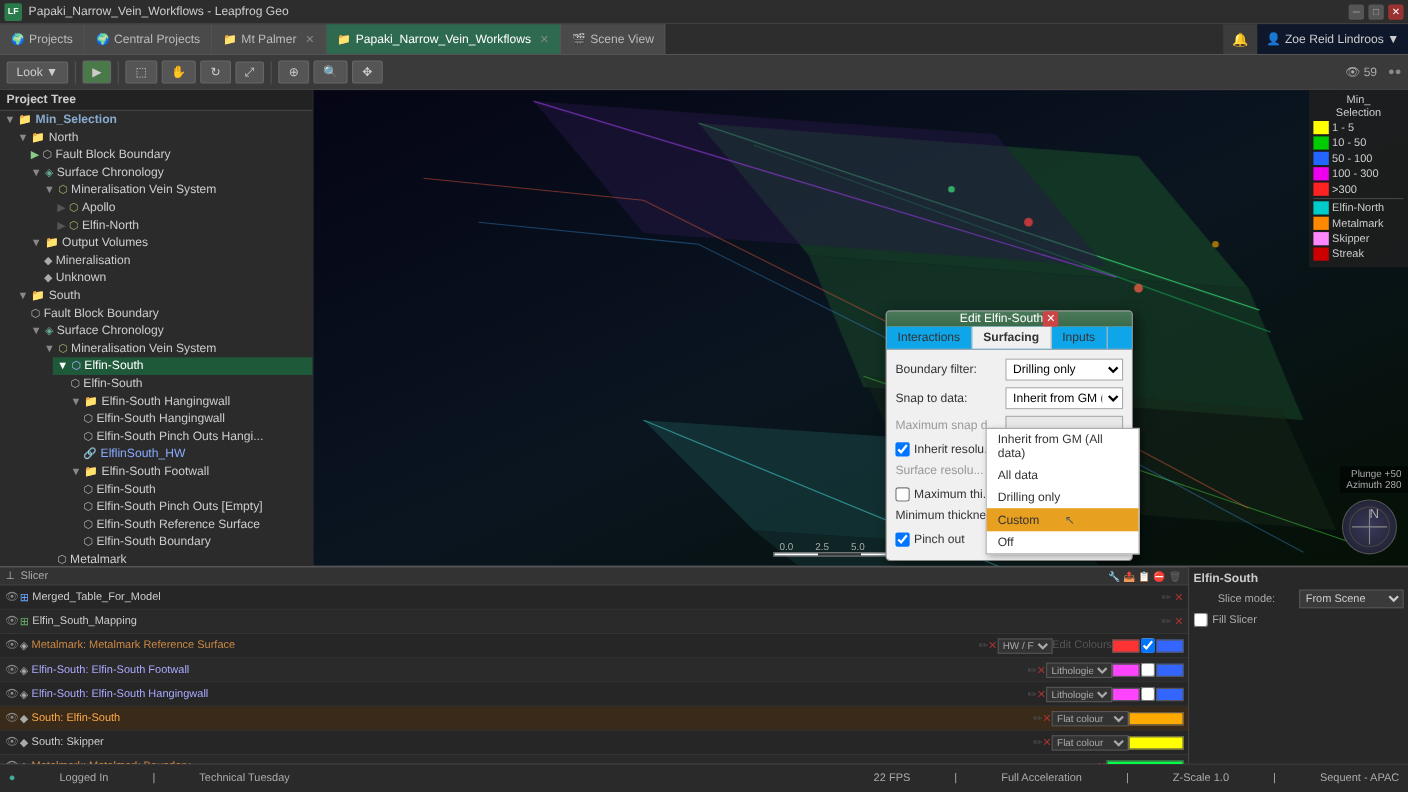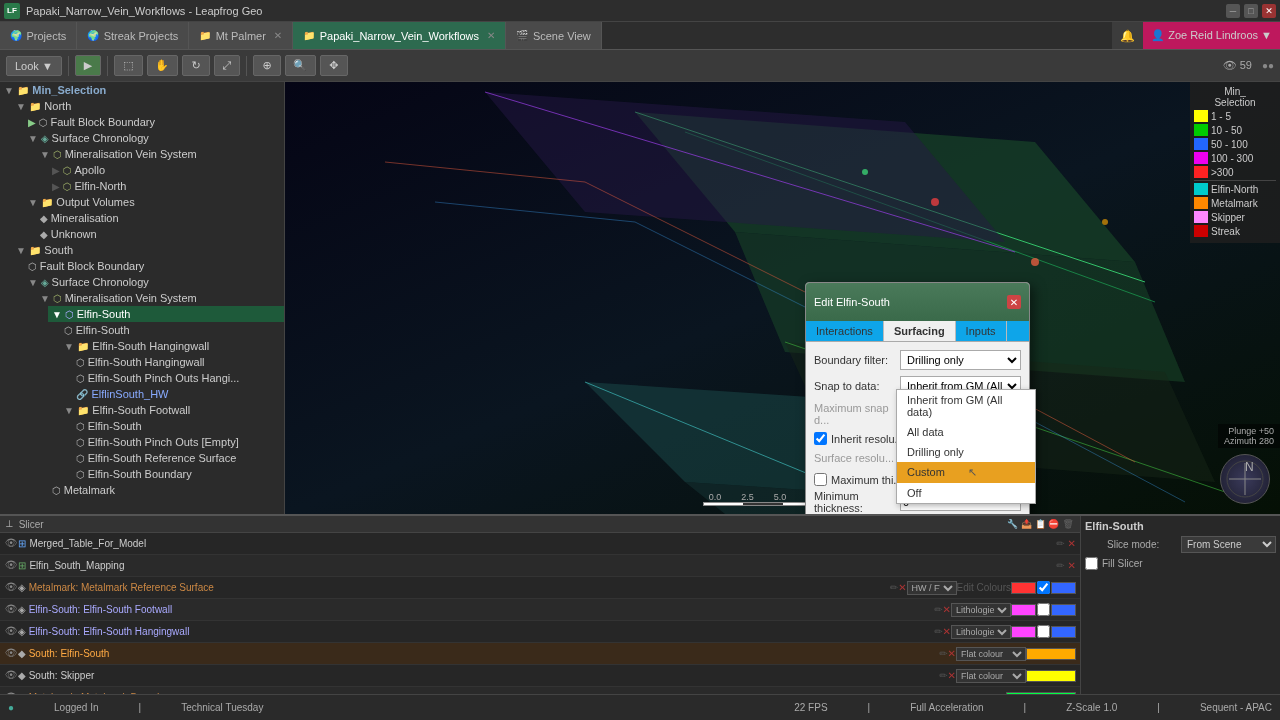--- a/index.html
+++ b/index.html
@@ -40,29 +40,29 @@
     .legend-title { color: #ccc; font-size: 10px; text-align: center; margin-bottom: 2px; }
     .legend-item { display: flex; align-items: center; gap: 3px; margin-bottom: 2px; }
     .legend-color { width: 14px; height: 12px; }
     .legend-label { color: #ccc; font-size: 10px; }
 
     
     #dialog-overlay { position: absolute; top: 0; left: 0; width: 100%; height: 100%; z-index: 100; }
 
     
     #edit-dialog { position: absolute; top: 200px; left: 520px; width: 225px; background: #f0f0f0; border: 1px solid #888; border-radius: 4px; box-shadow: 4px 4px 12px rgba(0,0,0,0.5); z-index: 200; }
-    .dialog-titlebar { background: linear-gradient(to bottom, #4a7a5a, #3a6a4a); color: #fff; padding: 12px 8px; display: flex; align-items: center; justify-content: space-between; border-radius: 3px 3px 0 0; font-size: 11px; }
+    .dialog-titlebar { background: linear-gradient(to bottom, #4a7a5a, #3a6a4a); color: #fff; padding: 0 8px; display: flex; align-items: center; justify-content: center; border-radius: 3px 3px 0 0; font-size: 11px; }
     .dialog-close-btn { background: #cc4444; border: none; color: #fff; width: 14px; height: 14px; border-radius: 2px; cursor: pointer; font-size: 10px; display: flex; align-items: center; justify-content: center; }
     .dialog-tabs { display: flex; background: #0ea5e9; border-bottom: 1px solid #aaa; }
     .dialog-tab { padding: 4px 10px; font-size: 11px; color: #333; cursor: pointer; border-right: 1px solid #bbb; }
     .dialog-tab.active { background: #f0f0f0; font-weight: bold; }
     .dialog-body { padding: 8px; }
 
     .form-row { display: flex; align-items: center; margin-bottom: 6px; }
-    .form-label { font-size: 11px; color: #333; width: 86px; flex-shrink: 0; }
+    .form-label { font-size: 11px; color: #333; width: 100px; flex-shrink: 0; }
     .form-control { flex: 1; }
     select.form-select { width: 100%; font-size: 11px; padding: 2px; border: 1px solid #aaa; background: #fff; }
     input.form-input { width: 100%; font-size: 11px; padding: 2px; border: 1px solid #aaa; }
 
     .checkbox-row { display: flex; align-items: center; gap: 4px; margin-bottom: 4px; }
     .checkbox-row label { font-size: 11px; color: #333; }
     .checkbox-row input[type=checkbox] { margin: 0; }
 
     
     #snap-dropdown { position: absolute; top: 307px; left: 611px; width: 140px; background: #fff; border: 1px solid #aaa; z-index: 300; box-shadow: 2px 2px 6px rgba(0,0,0,0.3); }
@@ -101,39 +101,39 @@
   </div>
 </div>
 
 <div id="tabbar">
   <div class="tab">
     <span style="color:#6a6;font-size:10px;">🌍</span>
     <span>Projects</span>
   </div>
   <div class="tab">
     <span style="color:#6a6;font-size:10px;">🌍</span>
-    <span>Streak Projects</span>
+    <span>Central Projects</span>
   </div>
   <div class="tab">
     <span style="color:#6a6;font-size:10px;">📁</span>
     <span>Mt Palmer</span>
     <span class="tab-close">✕</span>
   </div>
   <div class="tab active">
     <span style="color:#afa;font-size:10px;">📁</span>
     <span>Papaki_Narrow_Vein_Workflows</span>
     <span class="tab-close">✕</span>
   </div>
   <div class="tab">
     <span style="color:#6a6;font-size:10px;">🎬</span>
     <span>Scene View</span>
   </div>
   <div style="flex:1; background:#2d2d2d;"></div>
   <div style="display:flex;align-items:center;padding:0 8px;color:#888;font-size:12px;">🔔</div>
-  <div style="display:flex;align-items:center;padding:0 8px;color:#ccc;font-size:11px;background:#be185d;">👤 Zoe Reid Lindroos ▼</div>
+  <div style="display:flex;align-items:center;padding:0 8px;color:#ccc;font-size:11px;background:#0f172a;">👤 Zoe Reid Lindroos ▼</div>
 </div>
 
 <div id="toolbar">
   <button class="toolbar-btn">Look ▼</button>
   <div class="toolbar-separator"></div>
   <button class="toolbar-btn" style="background:#4a7a4a;">▶</button>
   <div class="toolbar-separator"></div>
   <button class="toolbar-btn" title="Select">⬚</button>
   <button class="toolbar-btn" title="Move">✋</button>
   <button class="toolbar-btn" title="Rotate">↻</button>
@@ -143,20 +143,21 @@
   <button class="toolbar-btn">🔍</button>
   <button class="toolbar-btn">✥</button>
   <div style="flex:1"></div>
   <span style="color:#aaa;font-size:11px;">👁 59</span>
   <span style="color:#888;font-size:10px;margin-left:6px;">●●</span>
 </div>
 
 <div style="display:flex; height:calc(720px - 22px - 28px - 32px - 26px - 180px);">
 
   <div id="sidebar">
+    <div style="padding:3px 6px;background:#222;color:#ccc;font-size:11px;font-weight:bold;border-bottom:1px solid #444;">Project Tree</div>
 
     <div class="tree-item">
       <span class="tree-arrow">▼</span>
       <span style="color:#88cc88;font-size:10px;">📁</span>
       <span style="color:#88aacc;font-size:11px;font-weight:bold;">Min_Selection</span>
     </div>
     <div class="tree-item indent-1">
       <span class="tree-arrow">▼</span>
       <span style="color:#88cc88;font-size:10px;">📁</span>
       <span>North</span>

